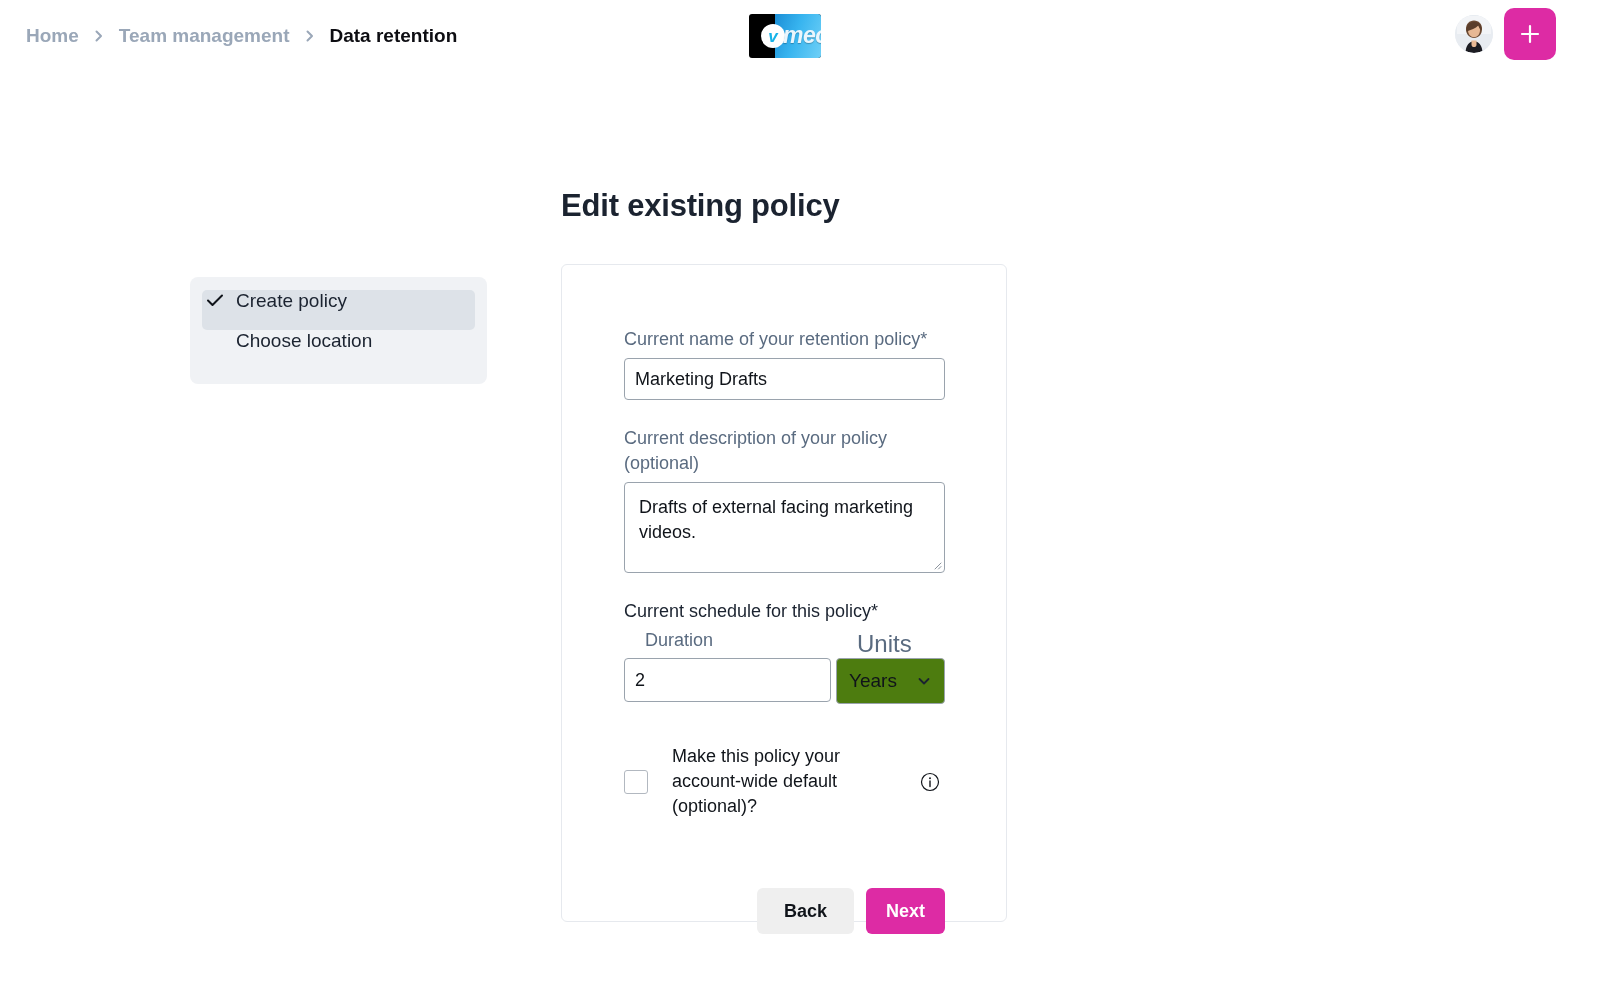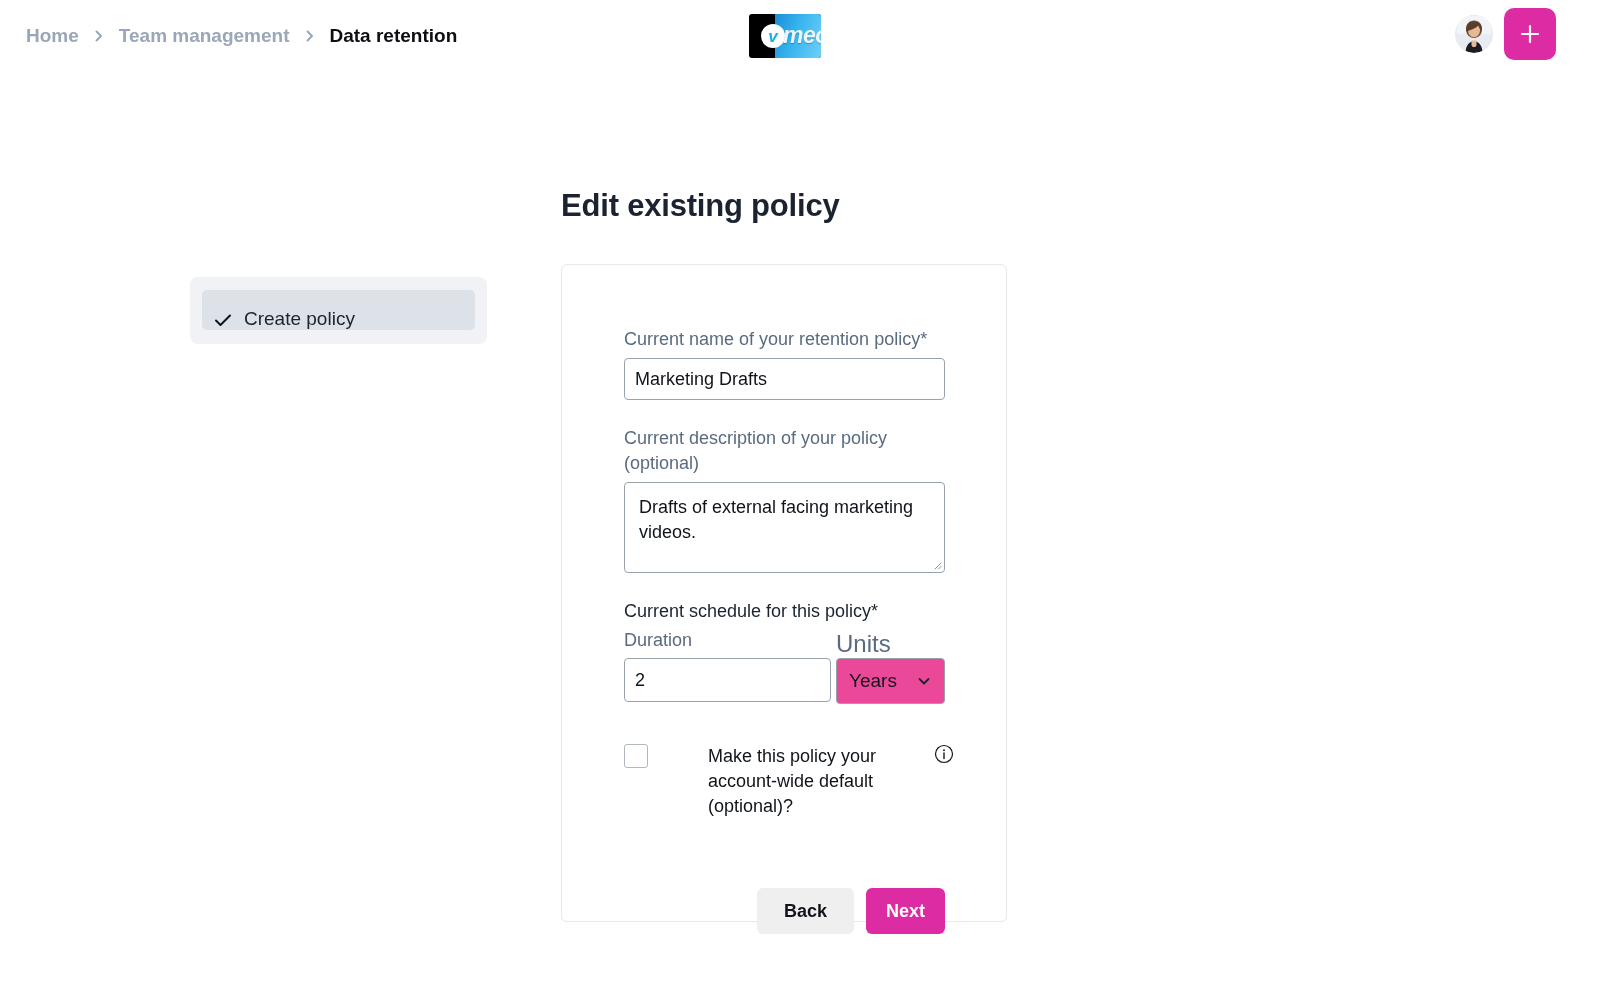--- a/index.html
+++ b/index.html
@@ -73,22 +73,22 @@
     letter-spacing: -0.2px; margin: 0;
   }
 
   
   .stepper {
     position: absolute; left: 190px; top: 277px;
     width: 297px; padding: 13px 12px 14px 12px;
     background: #f0f2f5; border-radius: 8px;
   }
   .step {
-    display: flex; align-items: flex-end; gap: 10px;
-    height: 40px; padding: 0 10px;
+    display: flex; align-items: flex-start; gap: 10px;
+    height: 40px; padding: 0 2px;
     border-radius: 5px; cursor: pointer;
     font-size: 19px; color: #1b2330;
   }
   .step.active { background: #dde2e8; }
   .step-check { width: 22px; display: flex; align-items: center; justify-content: center; }
   .step-check svg { display: block; }
   .step-check.empty { visibility: hidden; }
 
   
   .card {
@@ -122,42 +122,42 @@
   }
   .resize-grip {
     position: absolute; right: 3px; bottom: 3px; width: 10px; height: 10px;
     pointer-events: none;
   }
   .resize-grip svg { display: block; }
 
   .row-gap-1 { height: 26px; }
   .row-gap-2 { height: 20px; }
 
-  .sched-labels { display: flex; width: 321px; }
+  .sched-labels { display: flex; width: 321px; margin-left: 21px; }
   .sched-labels .lbl-dur { width: 212px; font-size: 18px; color: #5a6b80; }
   .sched-labels .lbl-uni { font-size: 24px; color: #5a6b80; }
   .sched-row { display: flex; gap: 1px; width: 321px; }
   .dur-input {
     width: 207px; height: 44px; padding: 0 10px;
     font-size: 18px; color: #10141a;
     font-family: "Liberation Sans", sans-serif;
     background: #ffffff; border: 1px solid #9aa3ad; border-radius: 4px;
     outline: none;
   }
   .units-select {
     position: relative; width: 110px; height: 46px; margin-left: 4px;
-    border: 1px solid #9aa3ad; border-radius: 4px; background: #ec4899;
+    border: 1px solid #9aa3ad; border-radius: 4px; background: #4d7c0f;
     display: flex; align-items: center; cursor: pointer;
   }
   .units-value { font-size: 19px; color: #10141a; padding-left: 12px; }
   .units-chevron { position: absolute; right: 12px; top: 50%; transform: translateY(-50%); }
   .units-chevron svg { display: block; }
 
   .check-row {
-    display: flex; width: 330px; gap: 36px;
+    display: flex; align-items: center; width: 330px;
   }
   .checkbox {
     width: 24px; height: 24px; flex: none;
     border: 1px solid #b2b8c0; border-radius: 3px; background: #ffffff;
     cursor: pointer;
   }
   .check-label {
     margin-left: 24px; width: 240px;
     font-size: 18px; color: #10141a; line-height: 25px;
   }
@@ -233,20 +233,28 @@
 
   <div class="stepper">
     <div class="step active">
       <span class="step-check">
         <svg width="20" height="20" viewBox="0 0 20 20">
             <path d="M3 10.5l4.5 4.5L17 5.5" fill="none" stroke="#10141a" stroke-width="2" stroke-linecap="round" stroke-linejoin="round"></path>
           </svg>
       </span>
       <span>Create policy</span>
     </div>
+    <div class="step">
+      <span class="step-check empty">
+        <svg width="20" height="20" viewBox="0 0 20 20">
+            <path d="M3 10.5l4.5 4.5L17 5.5" fill="none" stroke="#10141a" stroke-width="2"></path>
+          </svg>
+      </span>
+      <span>Choose location</span>
+    </div>
   </div>
 
   <div class="card">
     <div class="card-inner">
 
       <div class="field-label">Current name of your retention policy*</div>
       <input class="text-input" type="text" value="Marketing Drafts" placeholder="Policy name" style="">
 
       <div class="row-gap-1"></div>
 

